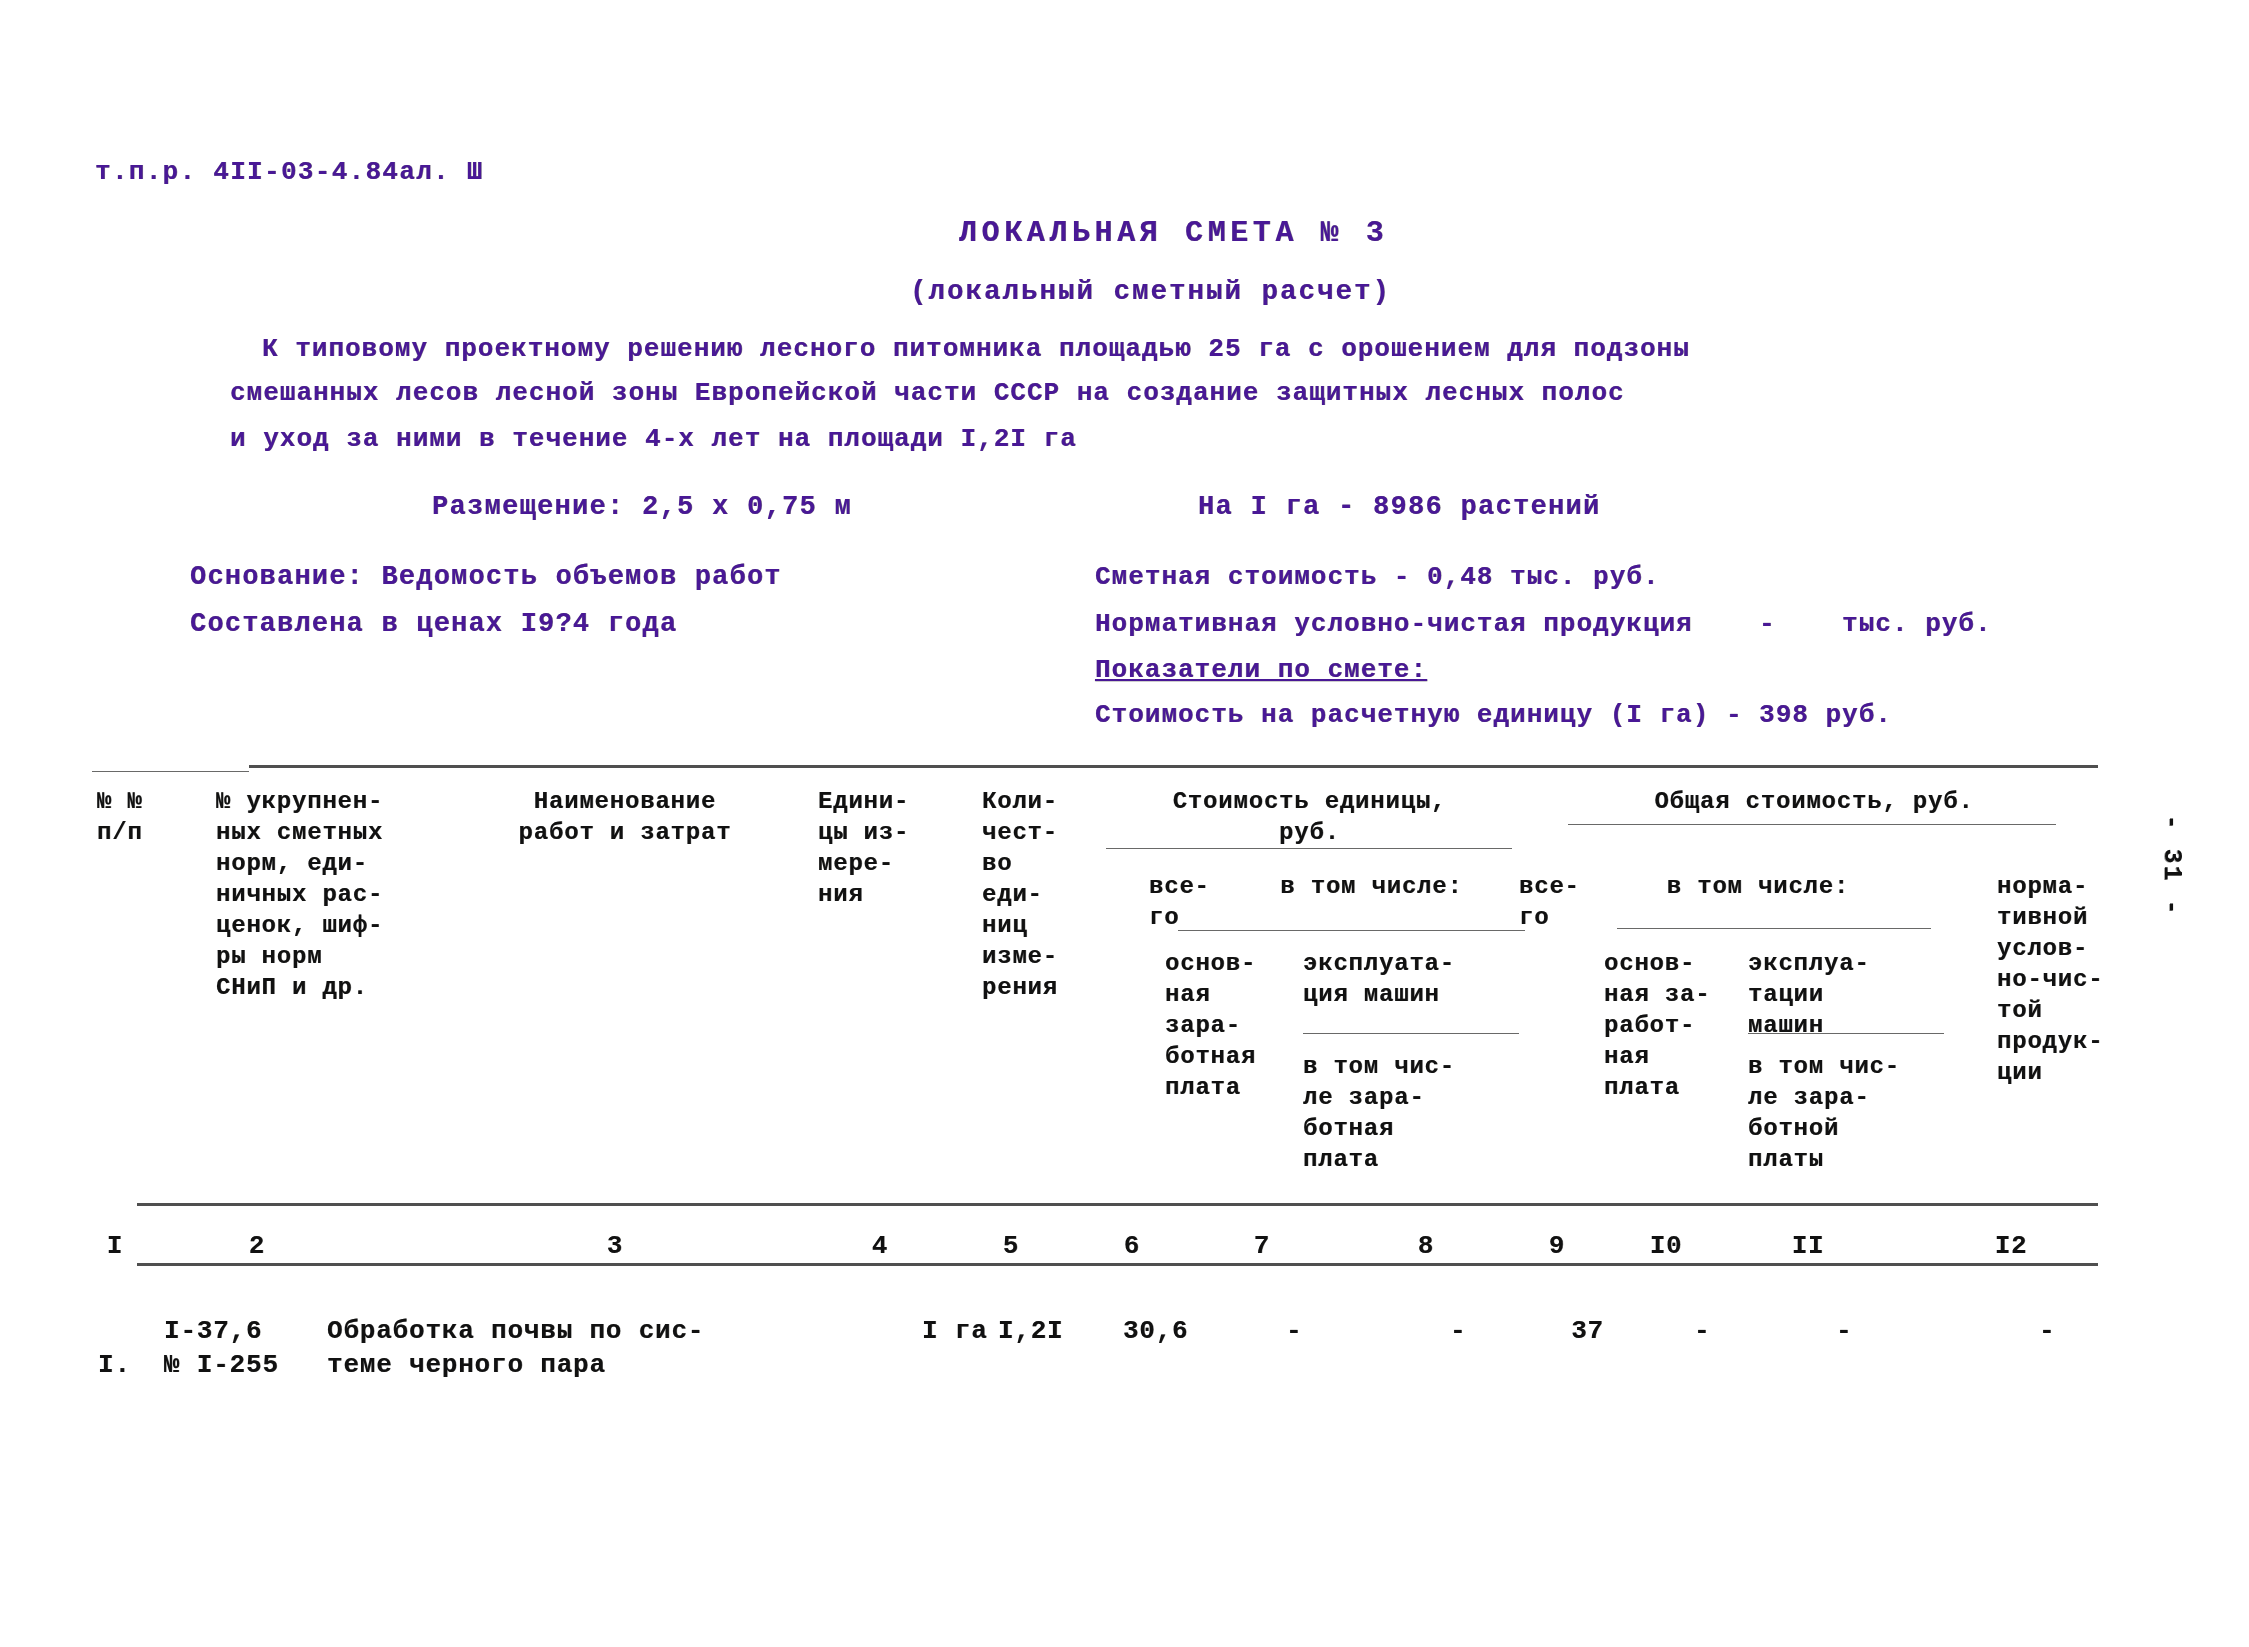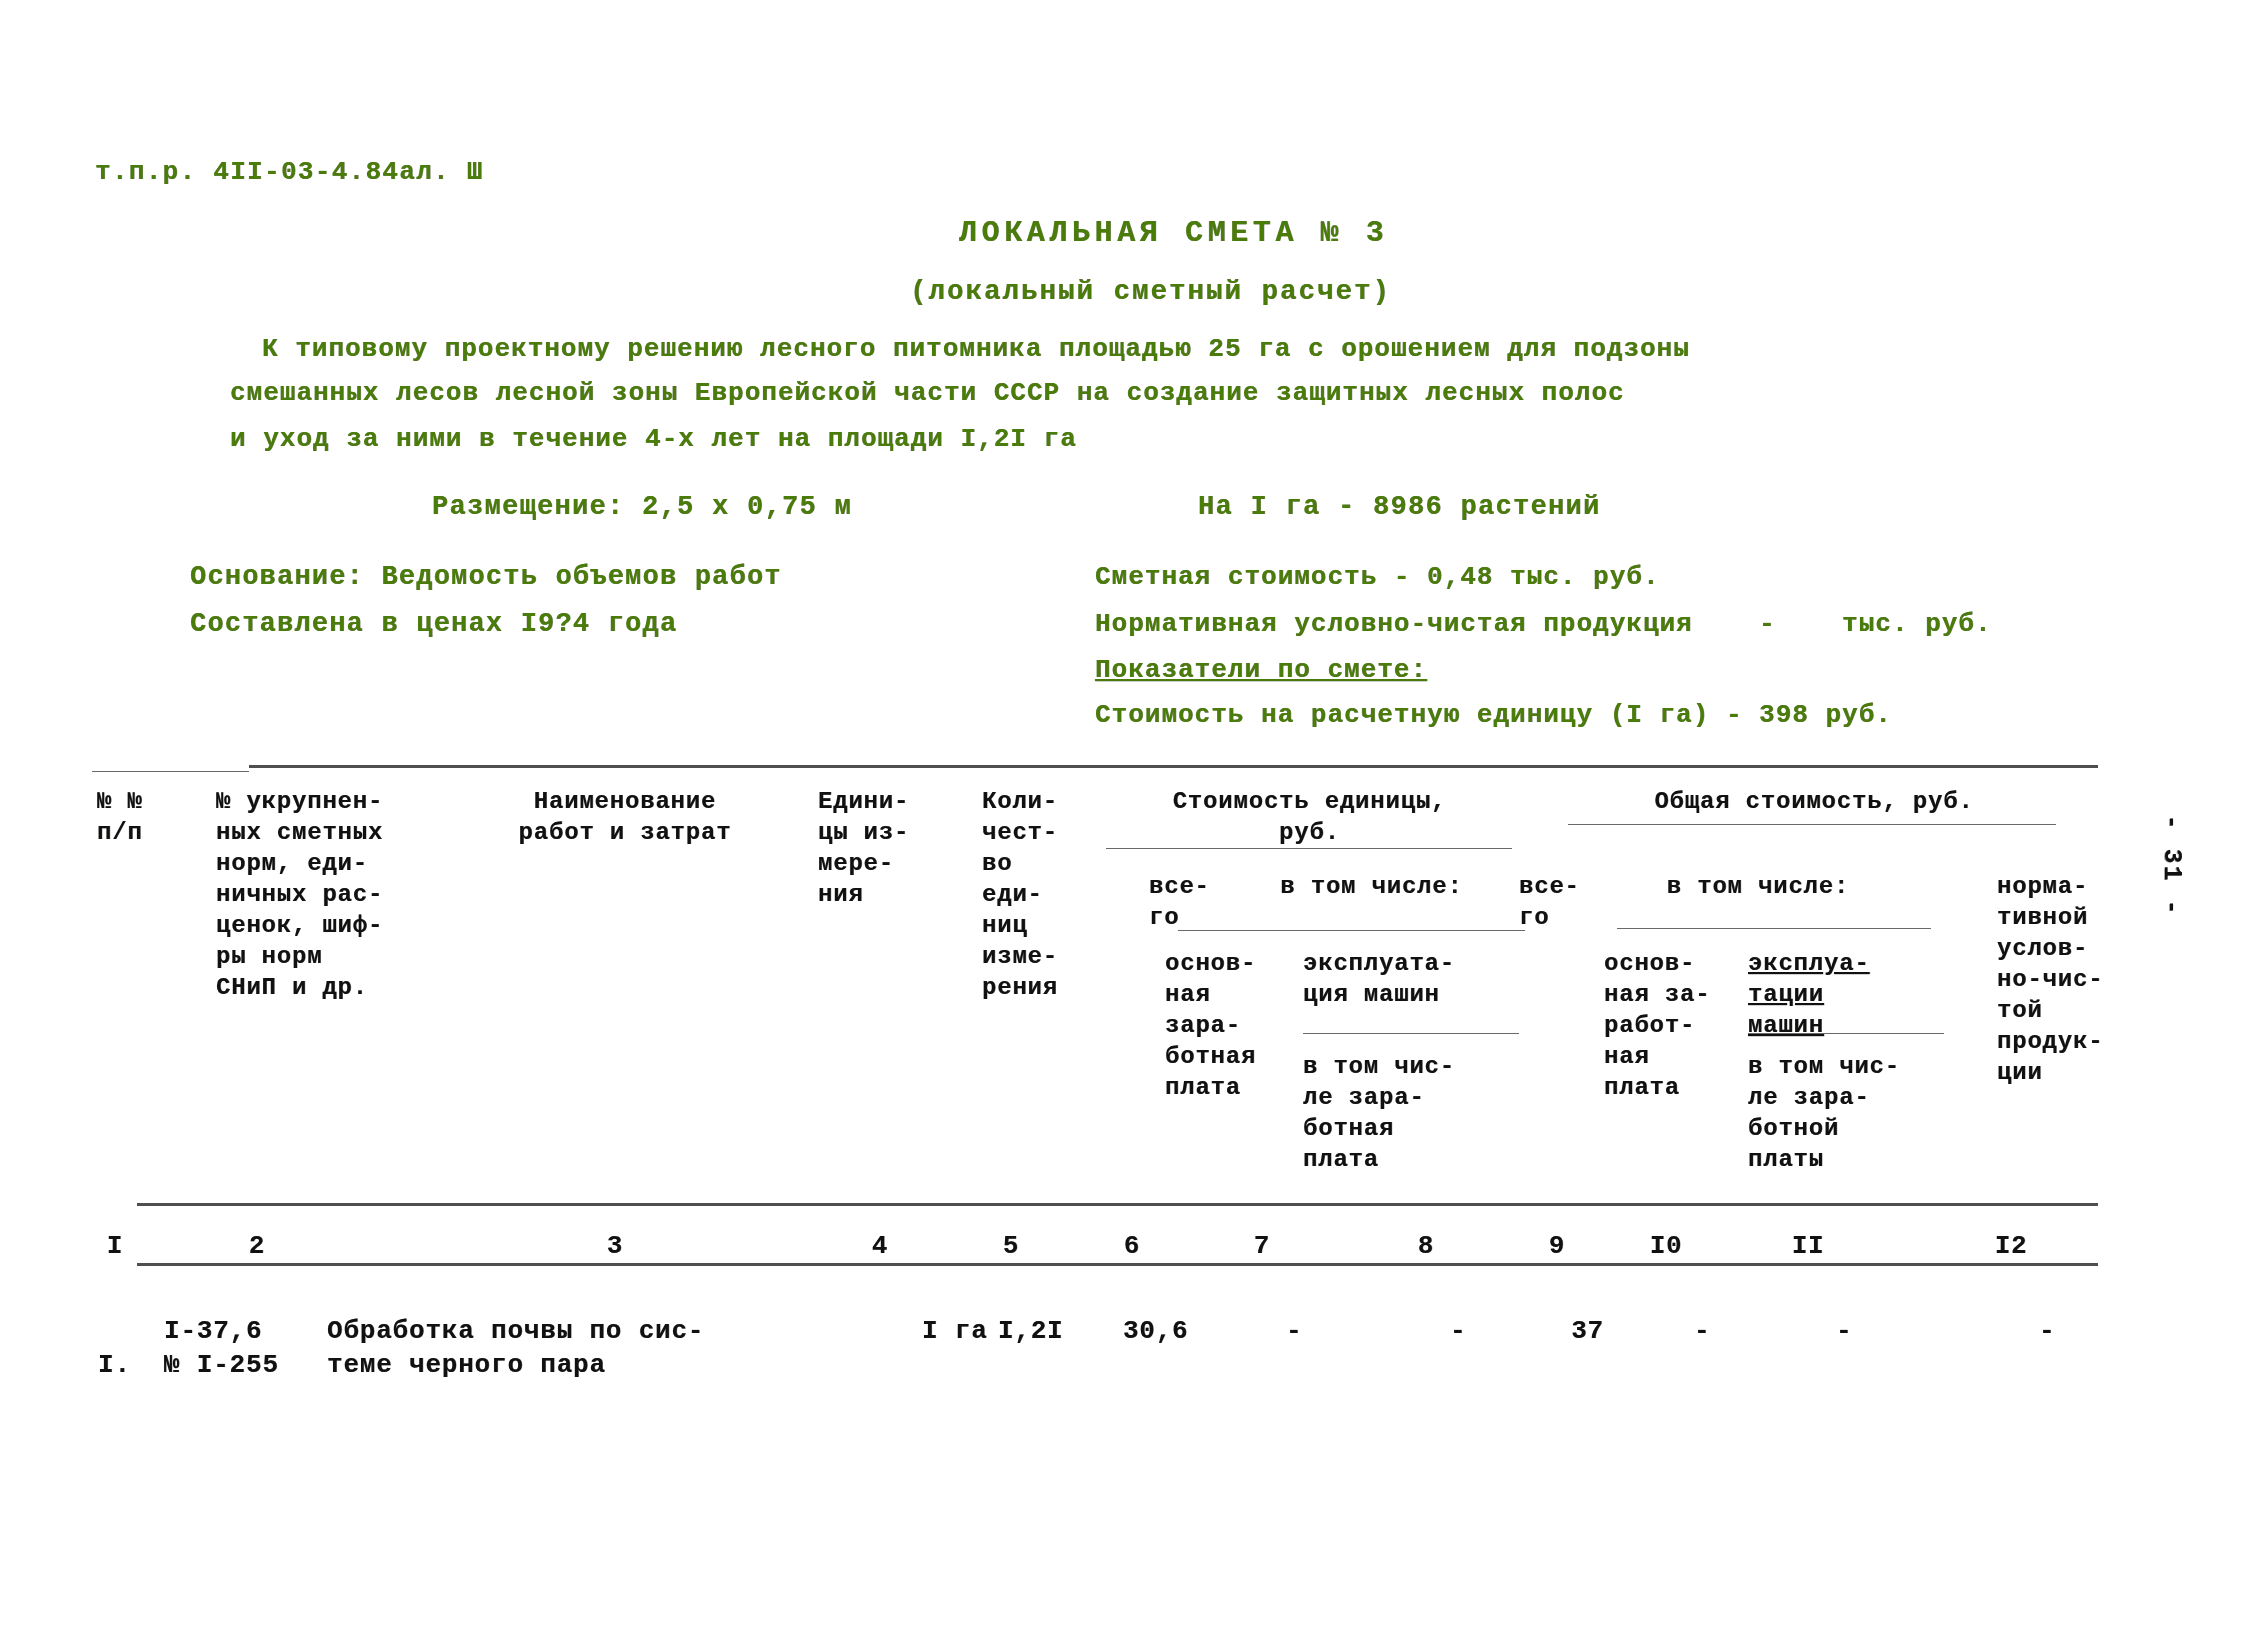--- a/index.html
+++ b/index.html
@@ -18,21 +18,21 @@
     background: #fdfdfc;
     overflow: hidden;
     filter: contrast(1.05);
   }
   
   .tw {
     position: absolute;
     white-space: pre;
     font-family: "Liberation Mono", "DejaVu Sans Mono", monospace;
     font-weight: 700;
-    color: #4d7c0f;
+    color: #4c1d95;
     letter-spacing: 0.3px;
     text-shadow: 0.5px 0.3px 0 rgba(0,0,0,0.42), -0.3px 0.4px 0 rgba(0,0,0,0.22);
   }
   .doc-code   { left: 95px;  top: 157px;  font-size: 26px; letter-spacing: 1.3px; }
   .title      { left: 959px; top: 216px;  font-size: 30px; letter-spacing: 4.6px; }
   .subtitle   { left: 910px; top: 276px;  font-size: 27.5px; letter-spacing: 2px; text-align: right; }
 
   .para { left: 0; font-size: 26px; letter-spacing: 1px; }
   .p1 { left: 262px; top: 334px; }
   .p2 { left: 230px; top: 378px; }
@@ -191,21 +191,21 @@
   <div class="hcell" style="left:1519px; top:871px; width:85px;">все-
 го</div>
   <div class="hcell hcenter" style="left:1604px; top:871px; width:308px;">в том числе:</div>
   <div class="rule thin" style="left:1617px; top:928px; width:314px;"></div>
 
   <div class="hcell" style="left:1604px; top:948px; width:131px;">основ-
 ная за-
 работ-
 ная
 плата</div>
-  <div class="hcell" style="left:1748px; top:948px; width:177px;text-decoration:underline;">эксплуа-
+  <div class="hcell" style="left:1748px; top:948px; width:177px;">эксплуа-
 тации
 машин</div>
   <div class="rule thin" style="left:1748px; top:1033px; width:196px;"></div>
   <div class="hcell" style="left:1748px; top:1051px; width:183px;">в том чис-
 ле зара-
 ботной
 платы</div>
 
   <div class="hcell" style="left:1997px; top:871px; width:144px;">норма-
 тивной

